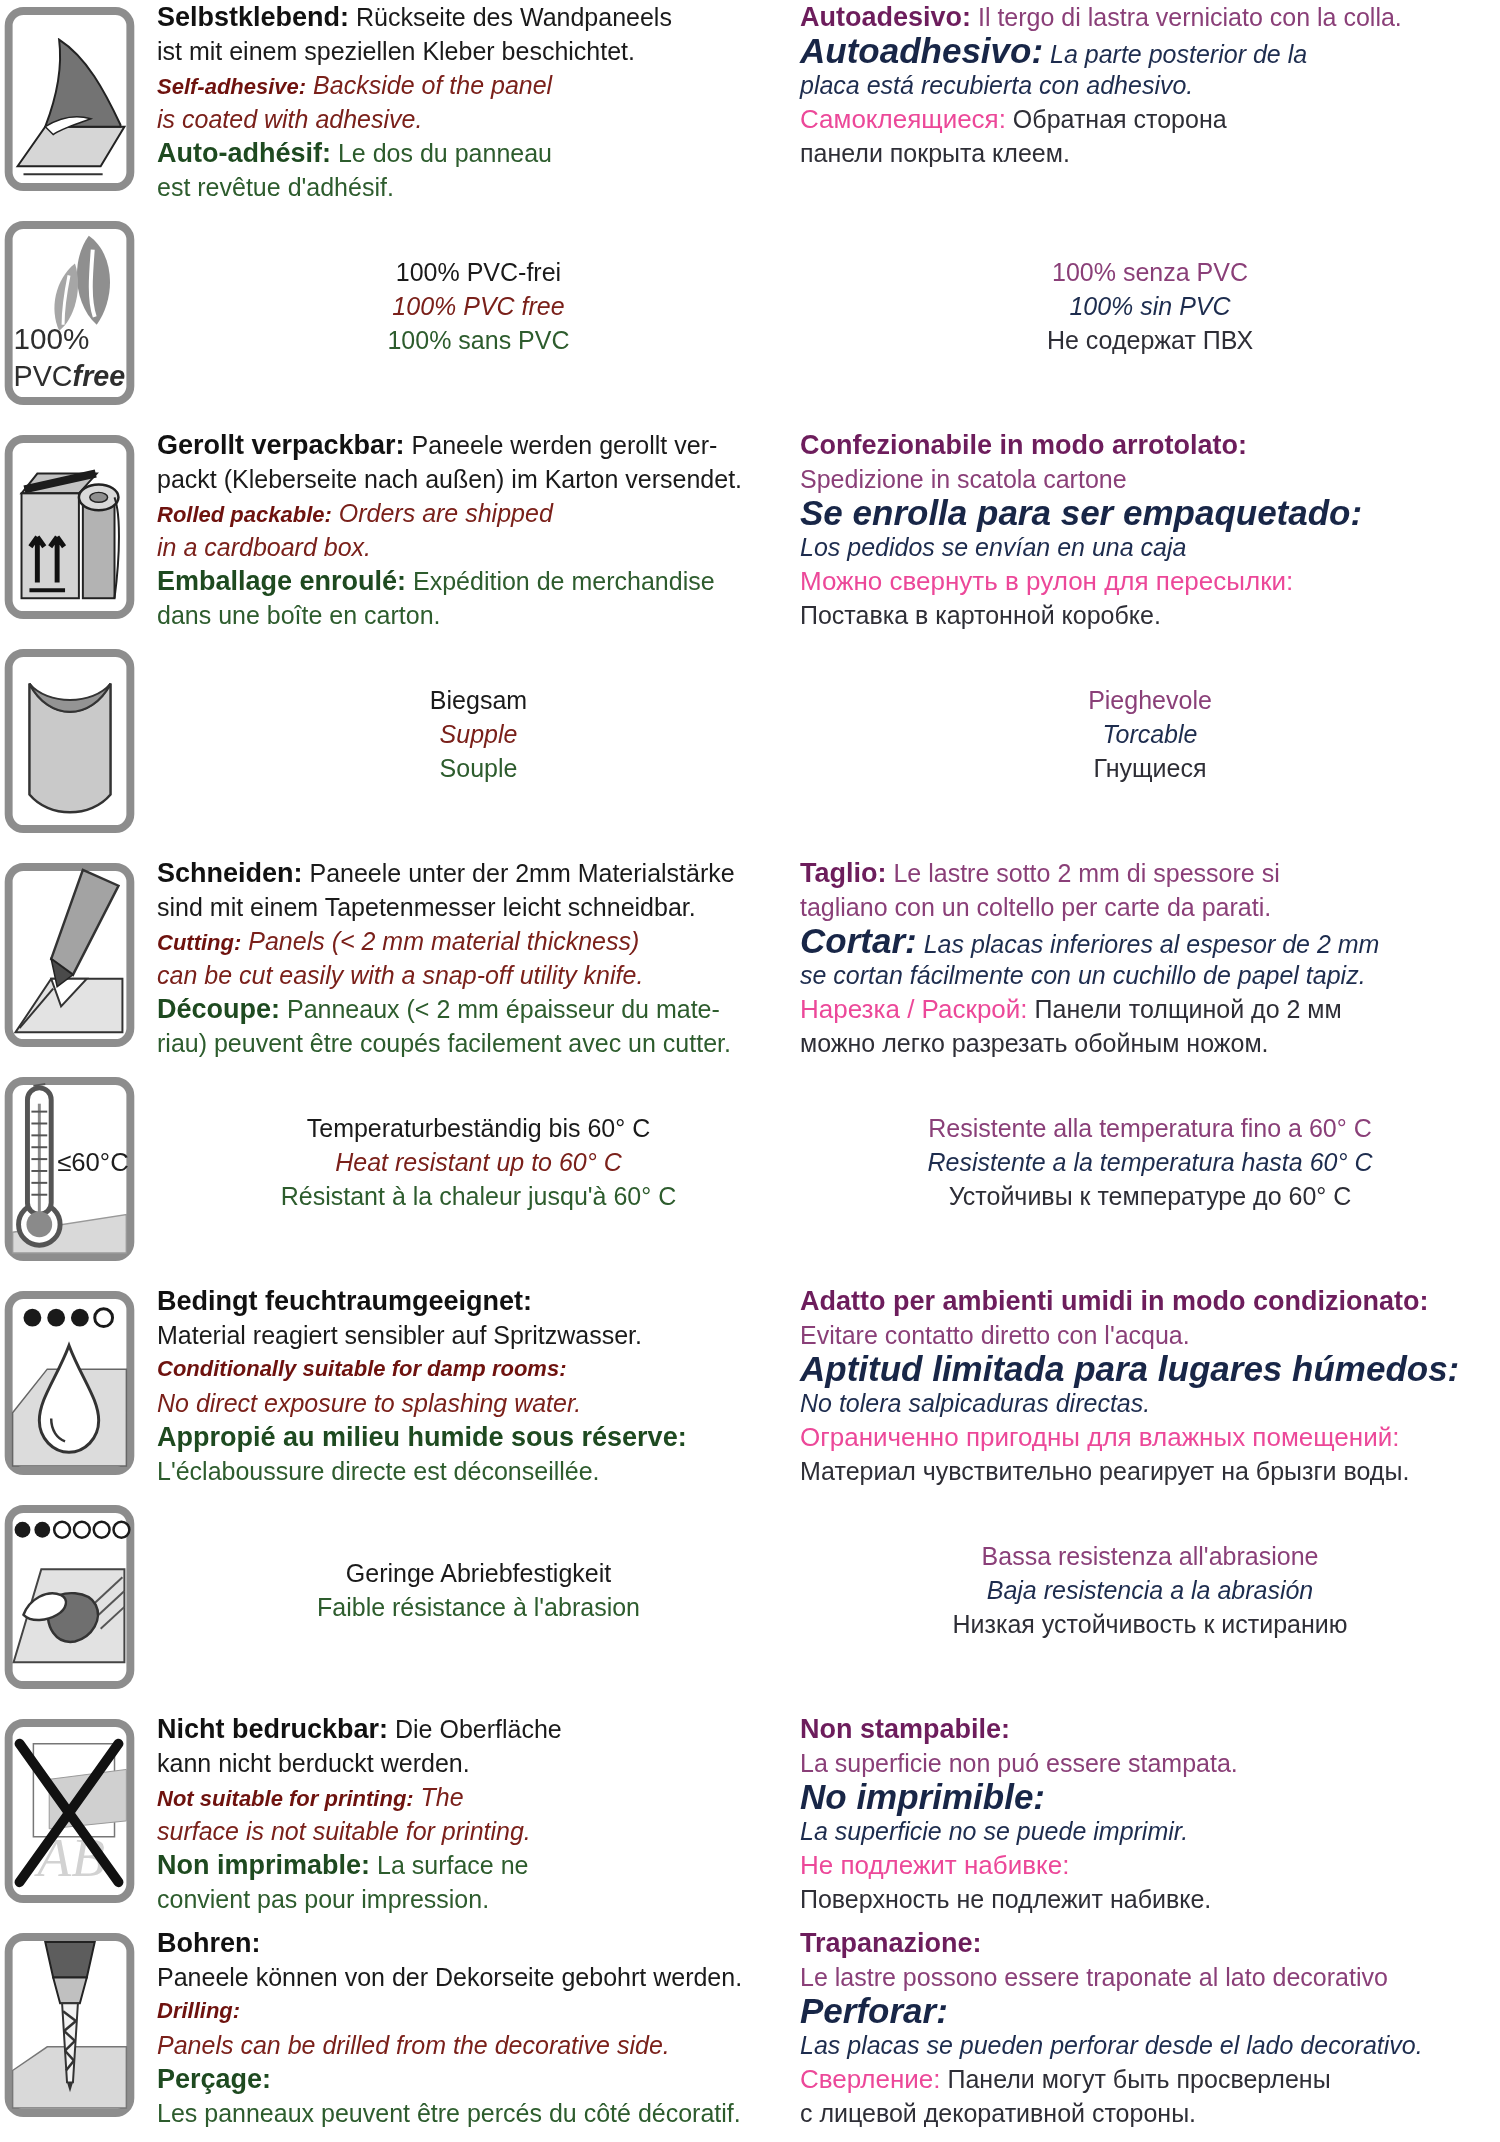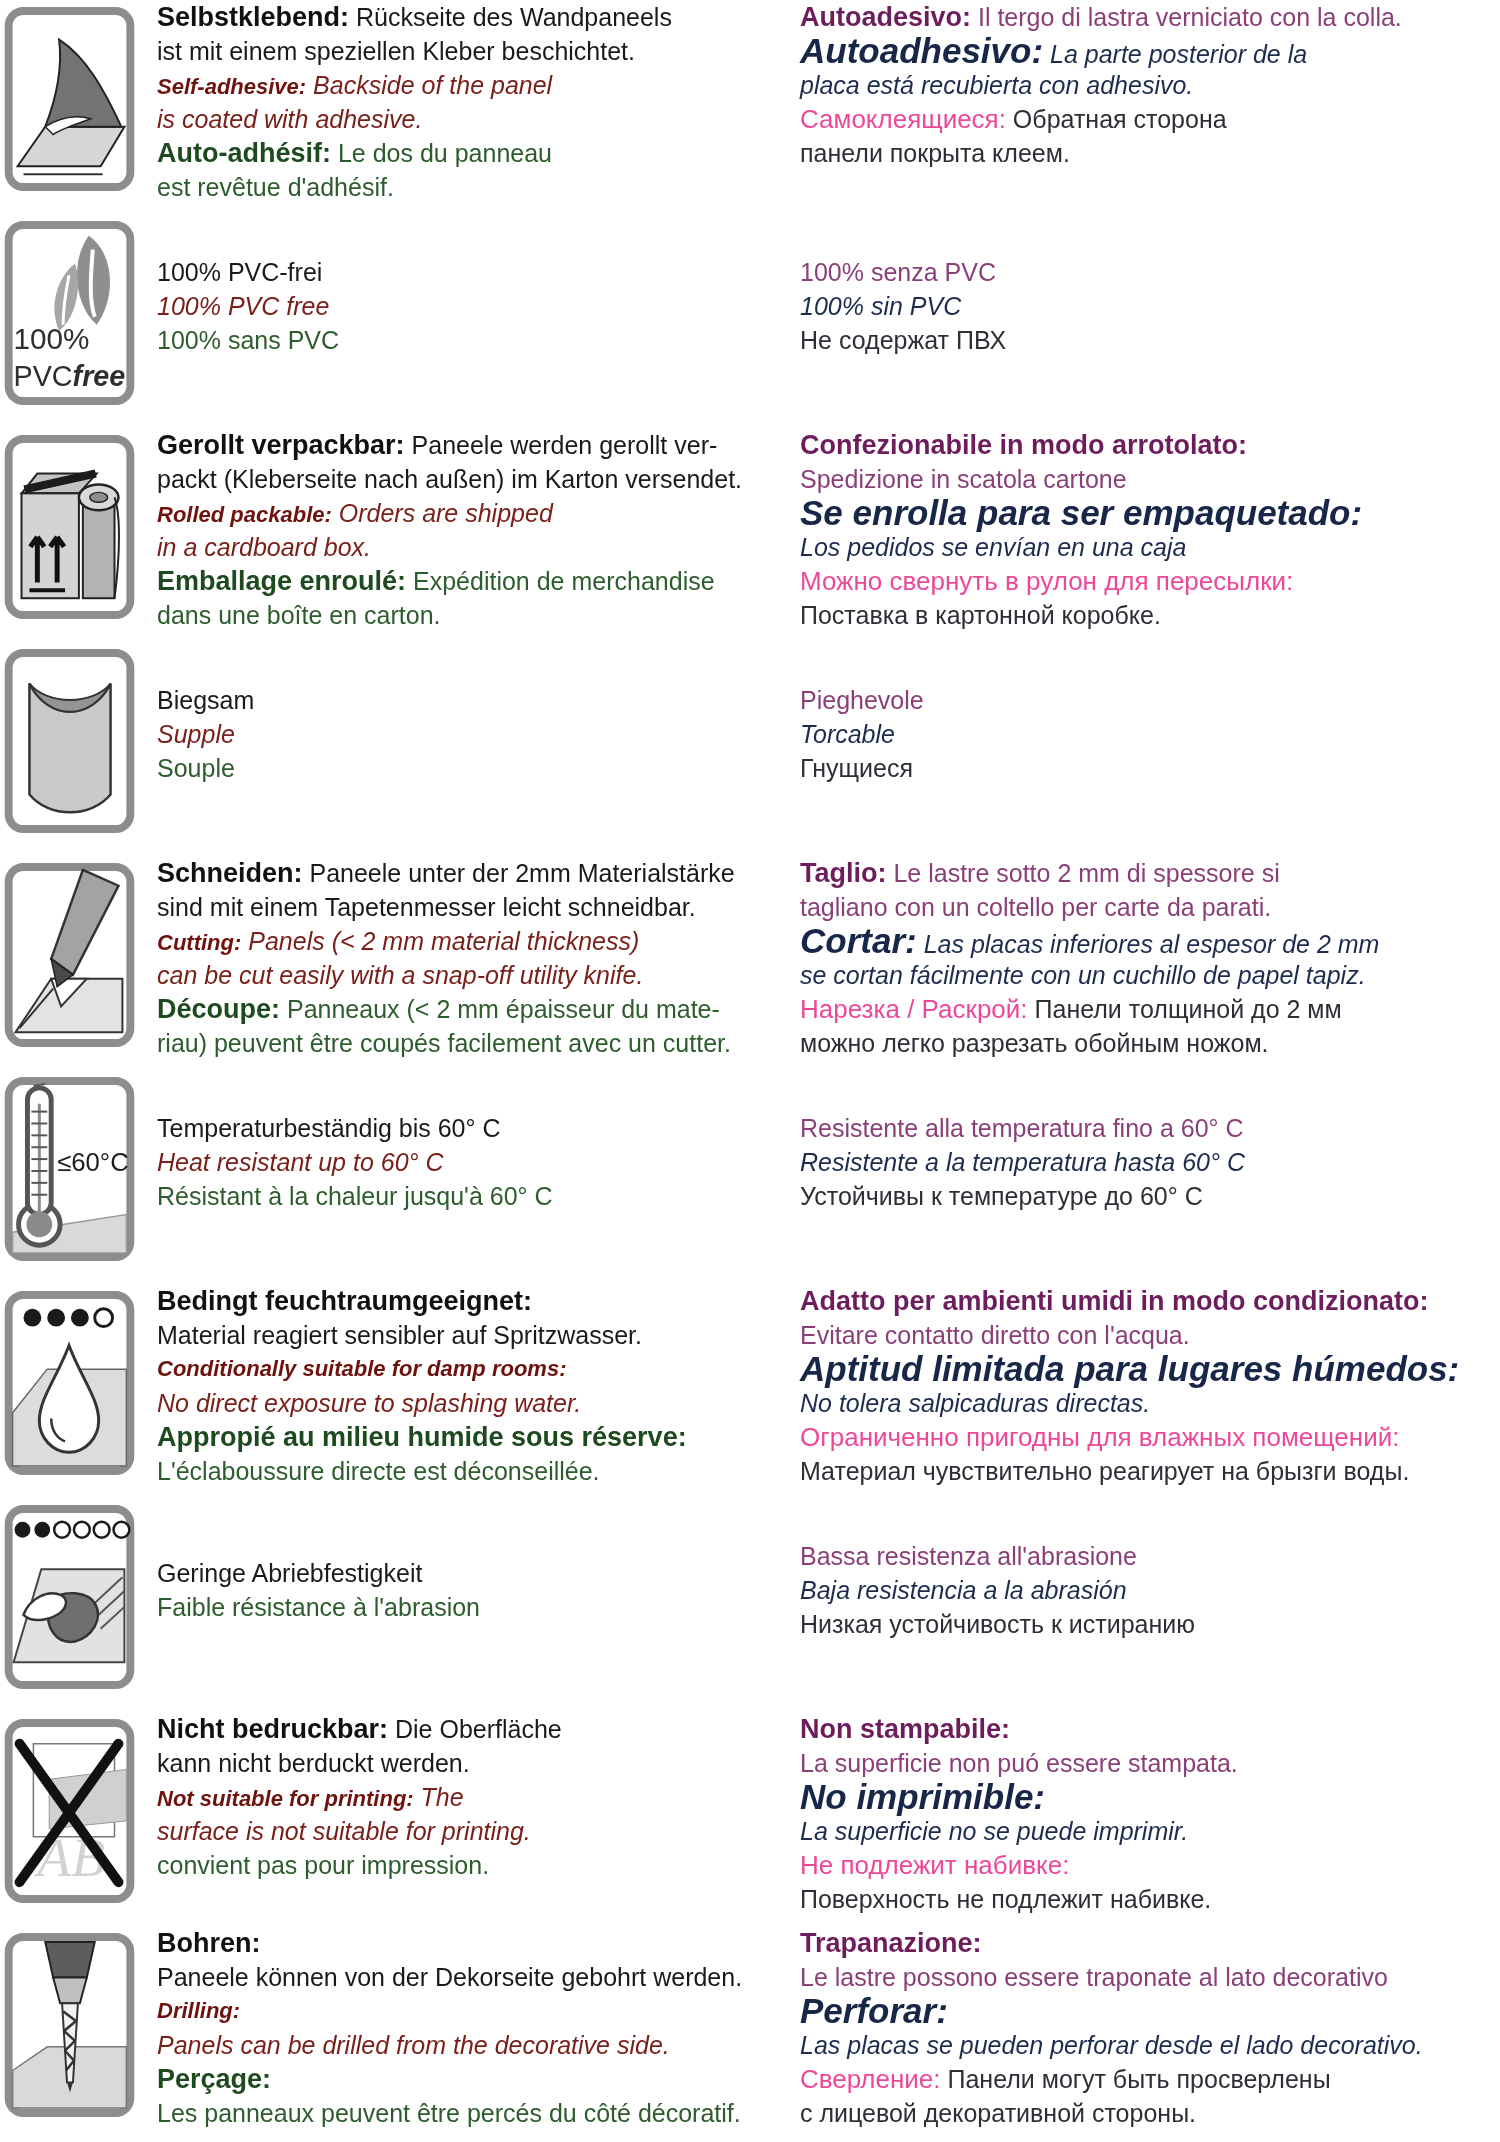--- a/index.html
+++ b/index.html
@@ -17,21 +17,21 @@
     box-sizing:border-box;
   }
   .icon-cell{padding:6px 0 0 3px;text-align:center;}
   .icon-box{width:133px;height:186px;}
   .icon-box svg{display:block;width:133px;height:186px;}
   .col{
     display:flex;flex-direction:column;
     padding-top:0;
     box-sizing:border-box;
   }
-  .row.center .col{justify-content:center;padding-top:0;padding-bottom:30px;}
+  .row.center .col{justify-content:center;padding-top:0;padding-bottom:30px;text-align:center;}
   .line{white-space:nowrap;line-height:34px;height:34px;}
   .seg{font-size:25px;}
   .de{color:#1a1a1a;}
   .de-lead{color:#111111;font-weight:bold;font-size:27px;}
   .en{color:#7a201a;font-style:italic;}
   .en-lead{color:#6e120e;font-weight:bold;font-style:italic;font-size:22px;}
   .fr{color:#2d5c2d;}
   .fr-lead{color:#1e4a20;font-weight:bold;font-size:27px;}
   .it{color:#8a3f78;}
   .it-lead{color:#6d1d5c;font-weight:bold;font-size:27px;}
@@ -305,20 +305,21 @@
           <line x1="16" y1="26" x2="116" y2="166" stroke="#111" stroke-width="10" stroke-linecap="round"></line>
           <line x1="116" y1="26" x2="16" y2="166" stroke="#111" stroke-width="10" stroke-linecap="round"></line>
         </svg>
       </div>
     </div>
     <div class="col">
         <div class="line"><span class="seg de-lead">Nicht bedruckbar:</span><span class="seg de"> Die Oberfläche</span></div>
         <div class="line"><span class="seg de">kann nicht berduckt werden.</span></div>
         <div class="line"><span class="seg en-lead">Not suitable for printing:</span><span class="seg en"> The</span></div>
         <div class="line"><span class="seg en">surface is not suitable for printing.</span></div>
+        <div class="line"><span class="seg fr-lead">Non imprimable:</span><span class="seg fr"> La surface ne</span></div>
         <div class="line"><span class="seg fr">convient pas pour impression.</span></div>
       </div>
     <div class="col">
         <div class="line"><span class="seg it-lead">Non stampabile:</span></div>
         <div class="line"><span class="seg it">La superficie non puó essere stampata.</span></div>
         <div class="line"><span class="seg es-lead">No imprimible:</span></div>
         <div class="line"><span class="seg es">La superficie no se puede imprimir.</span></div>
         <div class="line"><span class="seg ru-lead">Не подлежит набивке:</span></div>
         <div class="line"><span class="seg ru">Поверхность не подлежит набивке.</span></div>
       </div>

